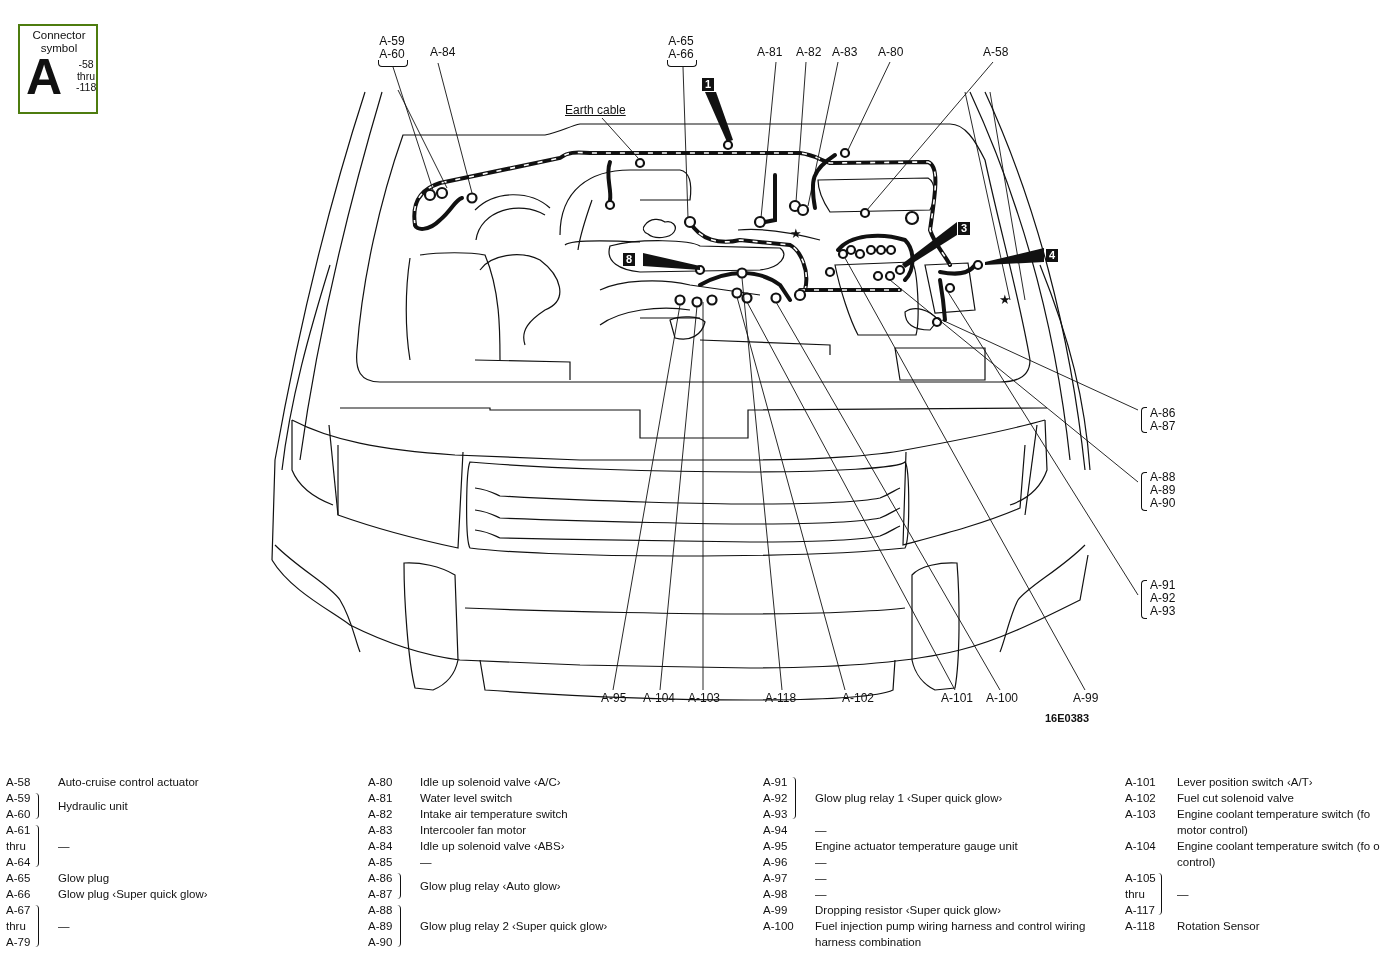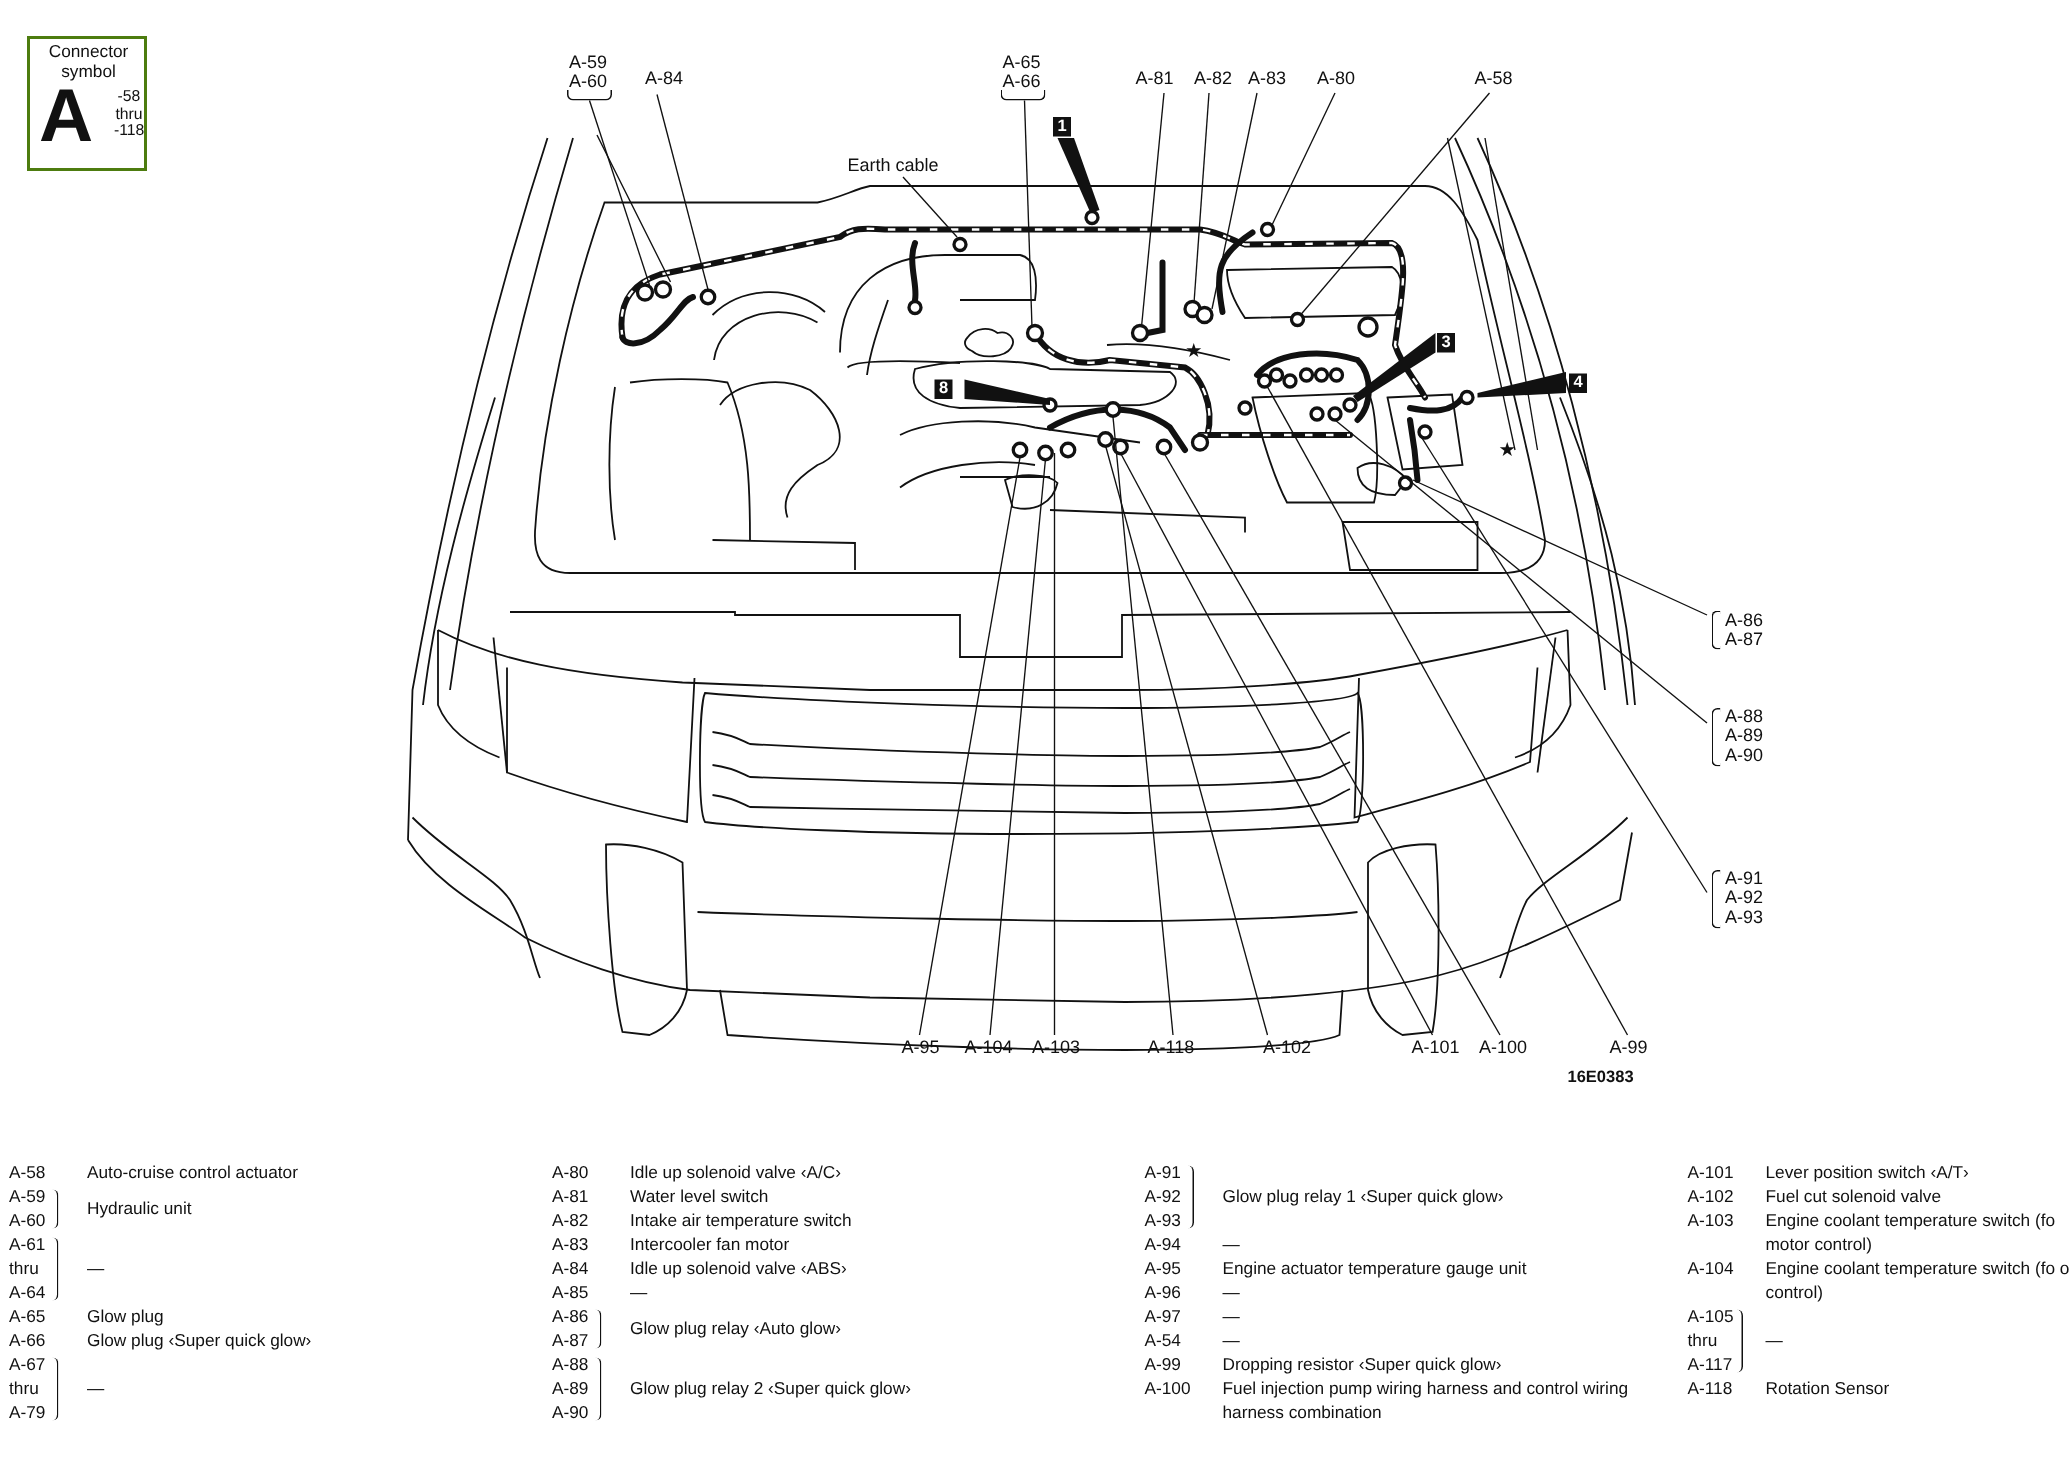--- a/index.html
+++ b/index.html
@@ -206,21 +206,21 @@
   </g>
 </svg>
 
 <div class="marker" style="left:702px; top:78px;">1</div>
 <div class="marker" style="left:958px; top:222px;">3</div>
 <div class="marker" style="left:1046px; top:249px;">4</div>
 <div class="marker" style="left:623px; top:253px;">8</div>
 <div class="lbl" style="left:790px; top:227px; font-size:13px;">★</div>
 <div class="lbl" style="left:999px; top:293px; font-size:13px;">★</div>
 
-<div class="lbl" style="left:565px; top:104px;">Earth cable</div>
+<div class="lbl" style="left:565px; top:104px;text-decoration:underline;">Earth cable</div>
 
 <div class="lbl lbl-c" style="left:378px; top:35px; width:28px;">
   <div>A-59</div>
   <div>A-60</div>
 </div>
 <div class="brace-h" style="left:378px; top:60px; width:28px;"></div>
 <div class="lbl" style="left:430px; top:46px;">A-84</div>
 <div class="lbl lbl-c" style="left:667px; top:35px; width:28px;">
   <div>A-65</div>
   <div>A-66</div>
@@ -404,21 +404,21 @@
         <div class="legend-desc"><span>—</span></div>
       </div>
       <div class="legend-row">
         <div class="legend-code">
           <div>A-97</div>
         </div>
         <div class="legend-desc"><span>—</span></div>
       </div>
       <div class="legend-row">
         <div class="legend-code">
-          <div>A-54</div>
+          <div>A-98</div>
         </div>
         <div class="legend-desc"><span>—</span></div>
       </div>
       <div class="legend-row">
         <div class="legend-code">
           <div>A-99</div>
         </div>
         <div class="legend-desc"><span>Dropping resistor ‹Super quick glow›</span></div>
       </div>
       <div class="legend-row">

